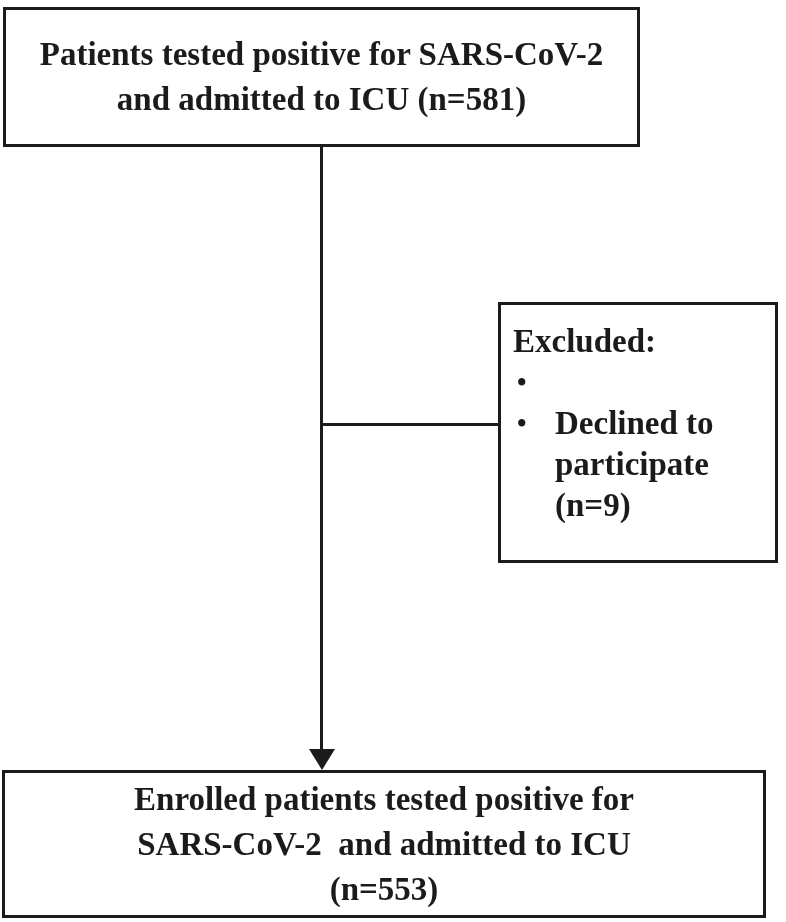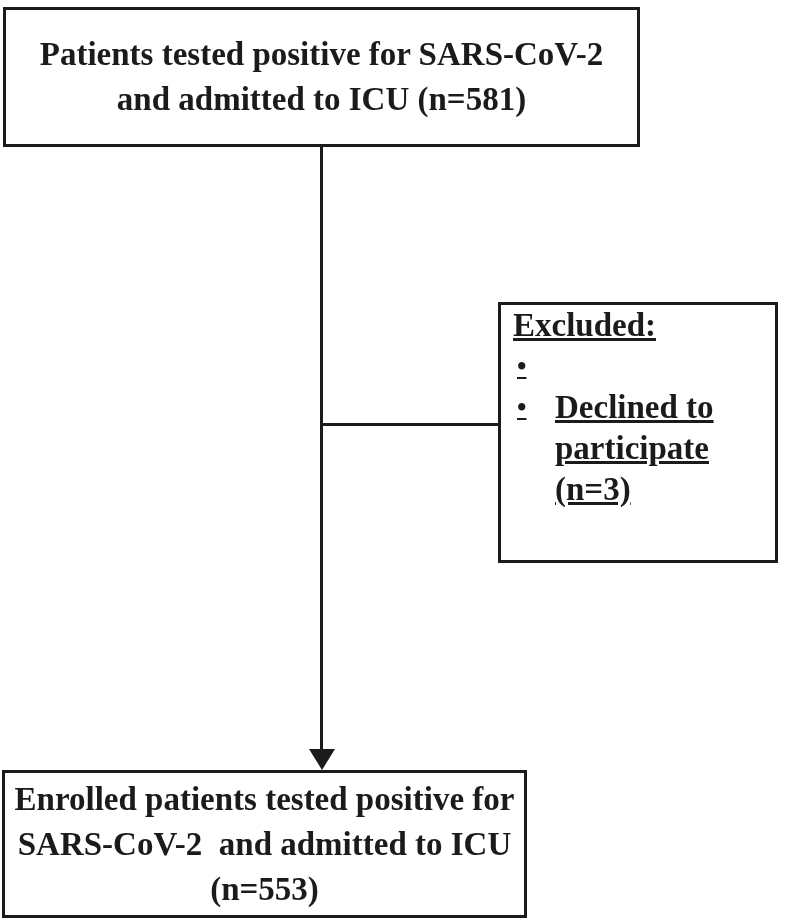--- a/index.html
+++ b/index.html
@@ -26,33 +26,32 @@
     left: 3px; top: 7px;
     width: 637px; height: 140px;
     display: flex; align-items: center; justify-content: center;
     text-align: center;
     font-size: 33px; line-height: 45px;
     white-space: pre-wrap;
   }
 
   .bottom-box {
     left: 2px; top: 770px;
-    width: 525px; height: 148px;
+    width: 764px; height: 148px;
     display: flex; align-items: center; justify-content: center;
     text-align: center;
     font-size: 33px; line-height: 45px;
     white-space: pre-wrap;
   }
 
   .excluded-box {
     left: 498px; top: 302px;
     width: 280px; height: 261px;
     font-size: 33px; line-height: 41px;
-    padding: 0 4px 5px 12px;
-    text-decoration: underline;
+    padding: 16px 4px 5px 12px;
   }
 
   .excluded-heading { white-space: pre-wrap; }
 
   .bullet-row { display: flex; align-items: flex-start; }
   .bullet-marker {
     flex: none;
     width: 42px;
     padding-left: 4px;
     box-sizing: border-box;
@@ -102,21 +101,21 @@
     <div class="excluded-heading">Excluded:</div>
 
     <div class="bullet-row">
       <span class="bullet-marker">•</span>
     </div>
 
     <div class="bullet-row">
       <span class="bullet-marker">•</span>
       <span class="bullet-text">Declined to
 participate
-(n=3)</span>
+(n=9)</span>
     </div>
   </div>
 
   <div class="node bottom-box">
     <span>Enrolled patients tested positive for
 SARS-CoV-2  and admitted to ICU
 (n=553)</span>
   </div>
 
 </div>

